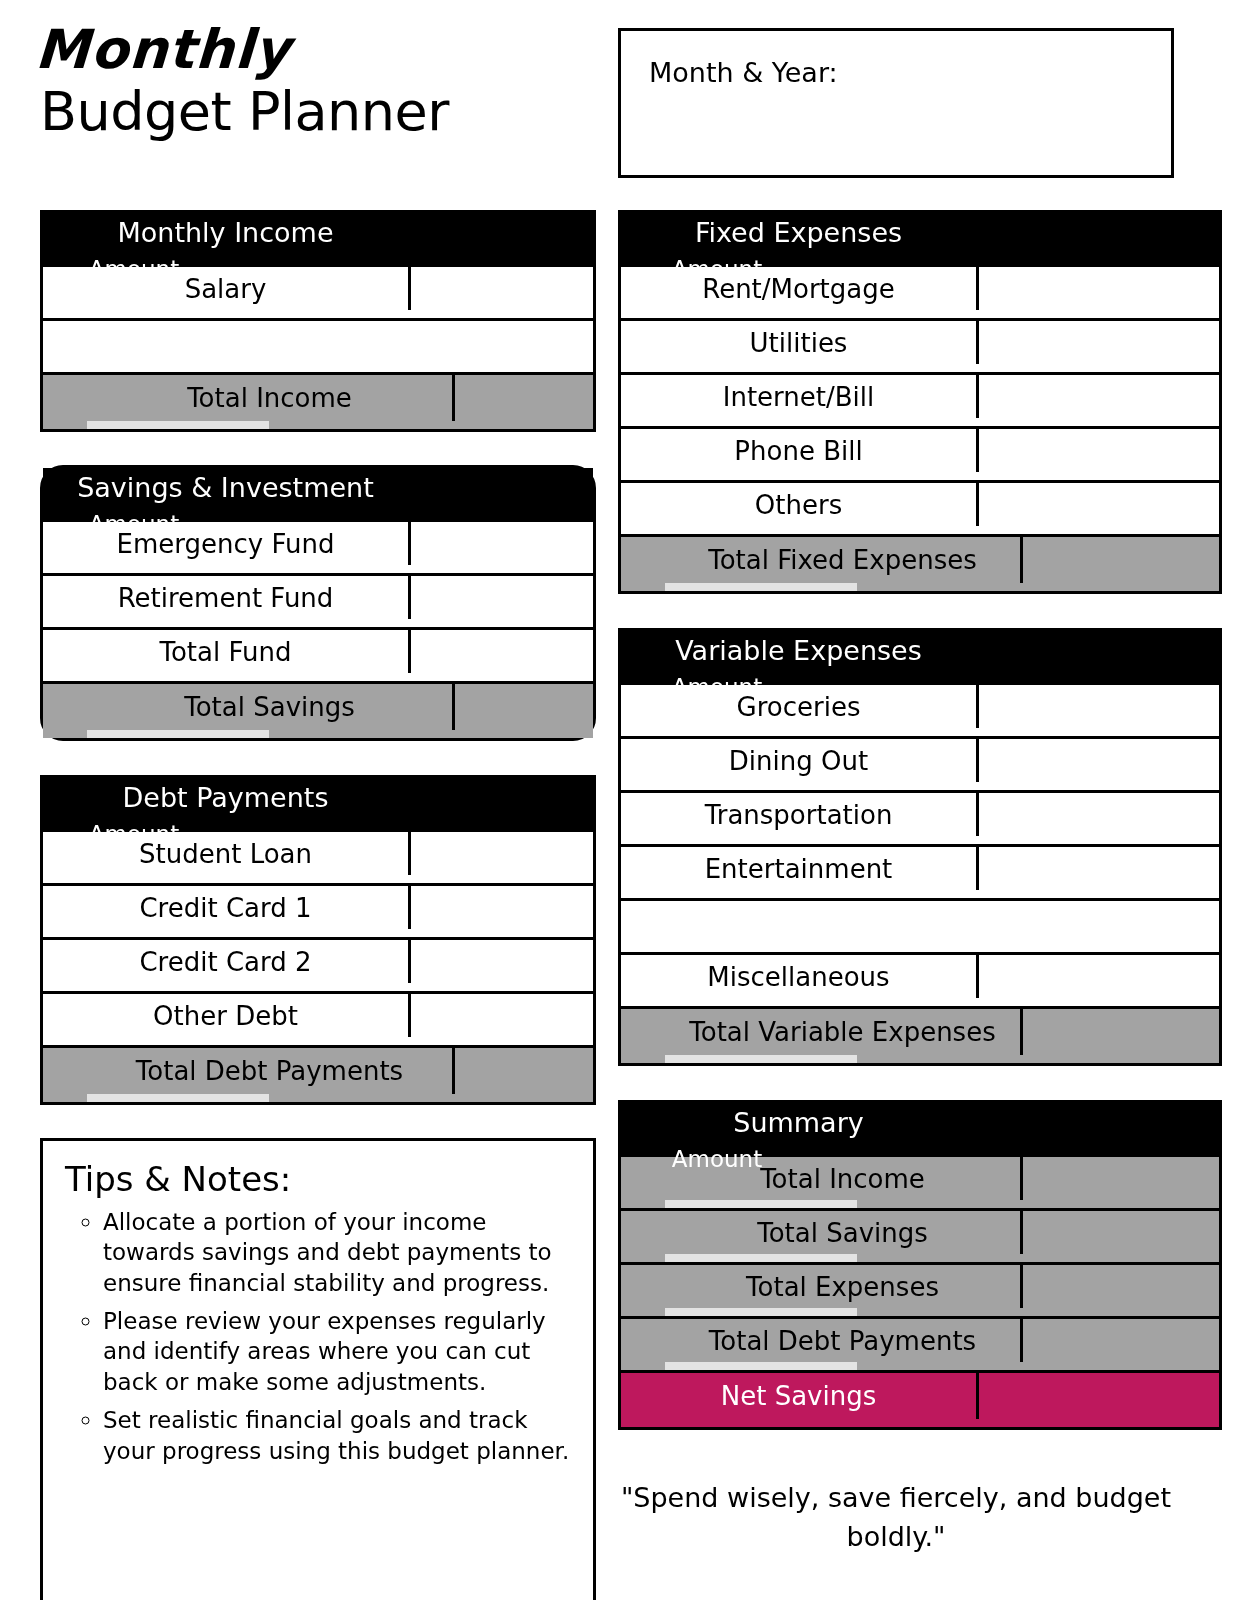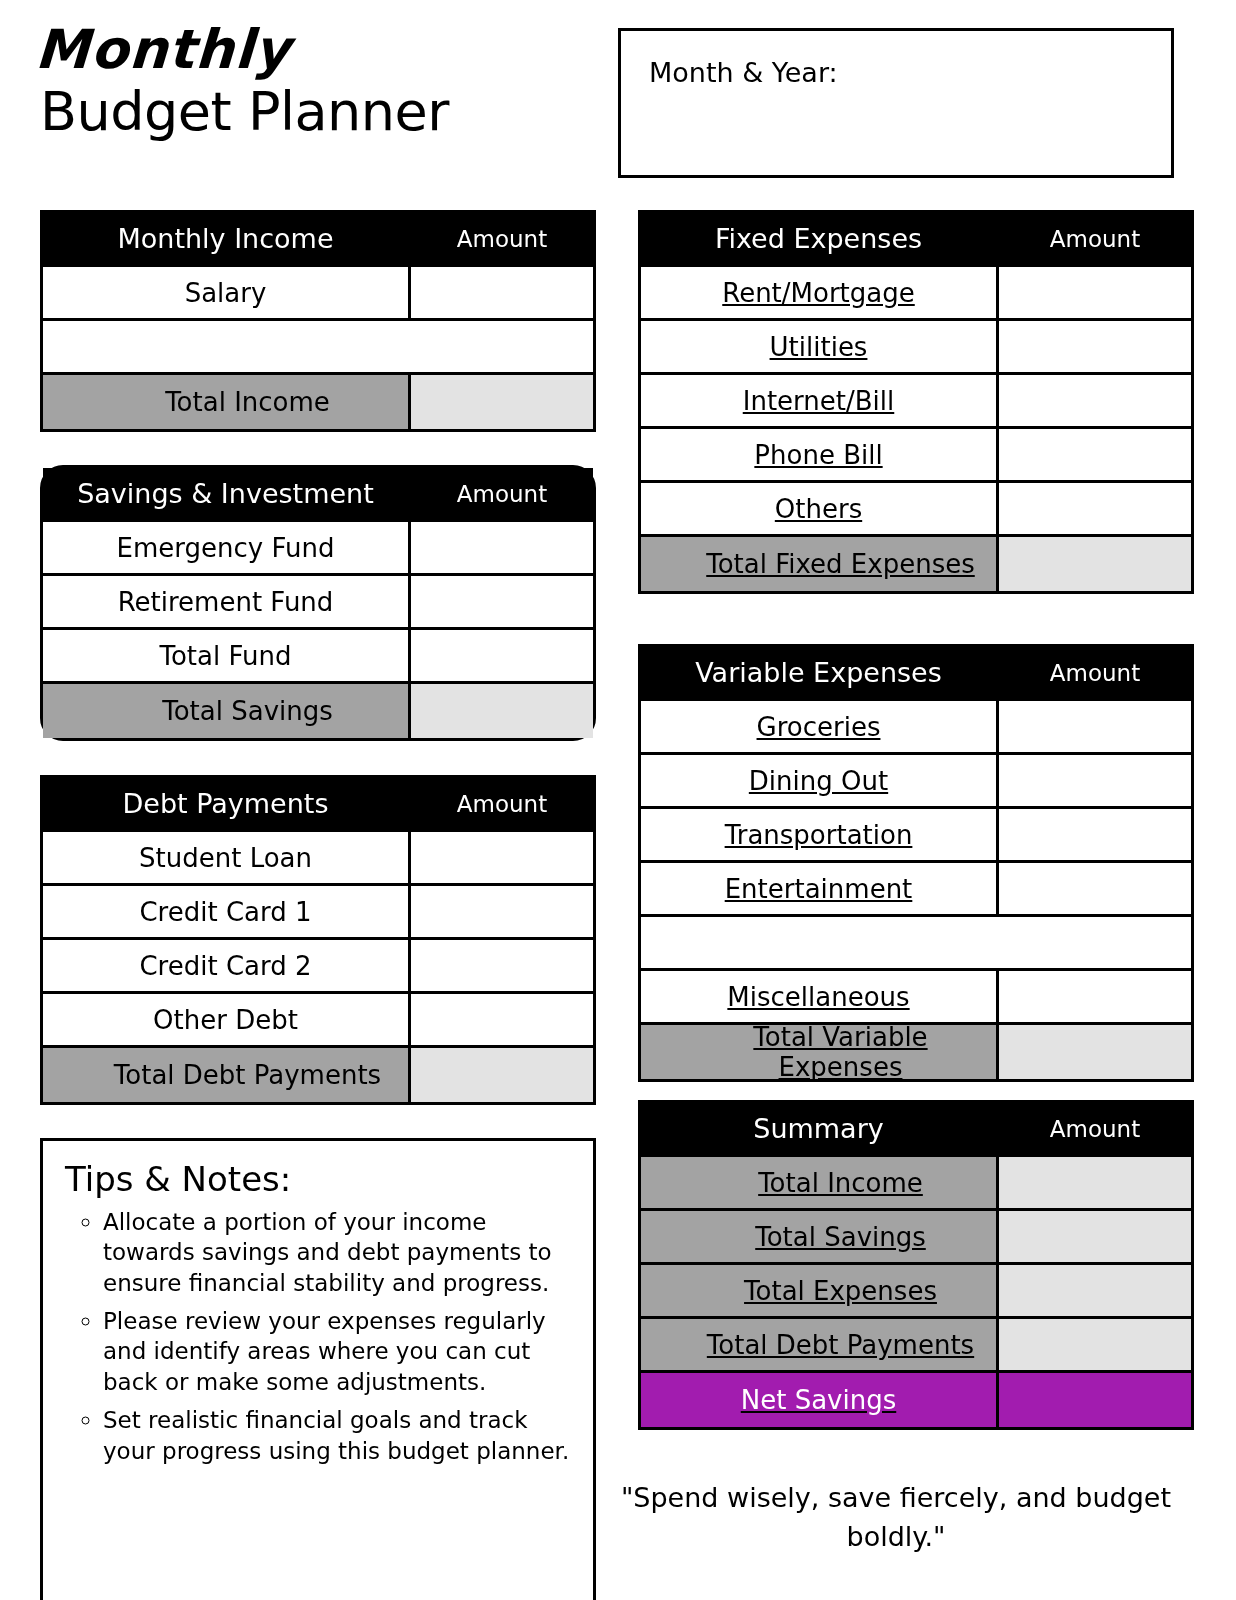--- a/index.html
+++ b/index.html
@@ -101,44 +101,44 @@
   .head .cell-label,
   .head .cell-amount {
     border-right-color: #000;
   }
   .head .cell-label { font-size: 27px; border-right: 3px solid #000; }
   .head .cell-amount { font-size: 23px; }
   .body-row .cell-label { font-size: 26px; }
   .total-row { background: #a3a3a3; padding-left: 44px; }
   .total-row .cell-amount { background: #e3e3e3; }
   .dark-row {
-    background: #a21caf;
+    background: #be185d;
     color: #fff;
   }
   .dark-row .cell-label { border-right: 3px solid #000; }
 
   
   .left { left: 40px; width: 556px; }
   .left .cell-label { flex-basis: 368px; max-width: 368px; }
   .left .cell-amount { width: 182px; }
 
   
-  .right { left: 638px; width: 556px; text-decoration: underline; }
+  .right { left: 618px; width: 604px; }
   .right .cell-label { flex-basis: 358px; max-width: 358px; }
   .right .cell-amount { width: 192px; }
 
   
   #income-table   { top: 210px; }
   #savings-table  { top: 465px; border-radius: 23px; }
   #debt-table     { top: 775px; }
   #fixed-table    { top: 210px; }
-  #variable-table { top: 628px; margin-top: 16px; }
+  #variable-table { top: 628px; }
   #summary-table  { top: 1100px; }
 
-  .r-h { height: 54px; }
+  .r-h { height: 54px; flex-direction: column; }
 
   
   .tips-box {
     position: absolute;
     left: 40px;
     top: 1138px;
     width: 556px;
     height: 468px;
     border: 3px solid #000;
     box-sizing: border-box;

